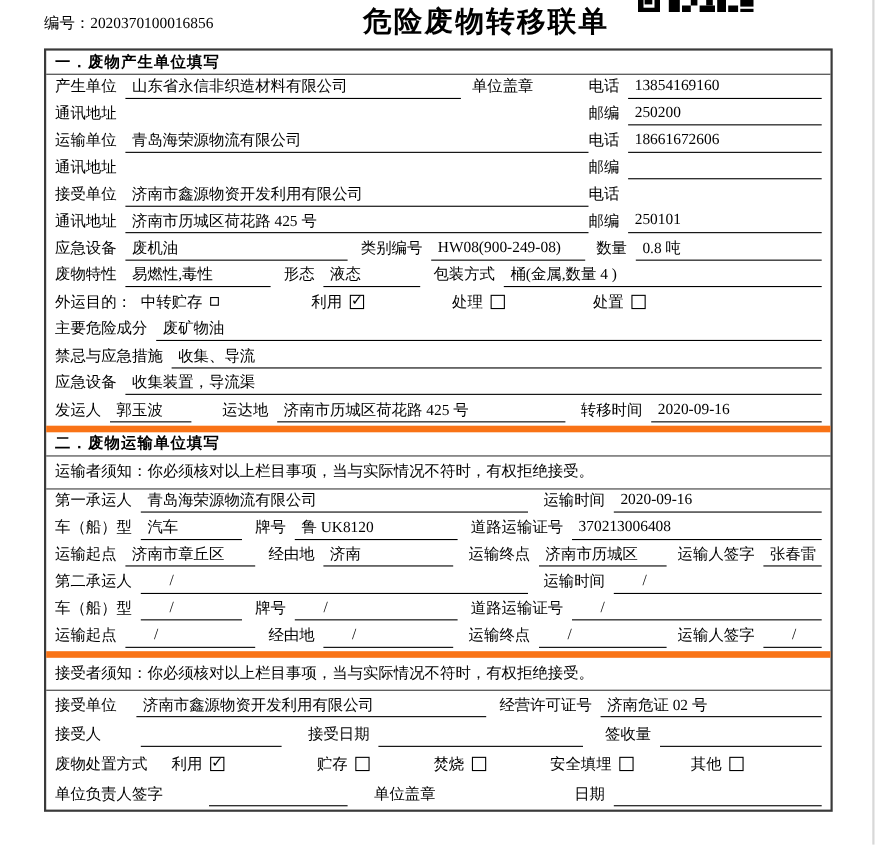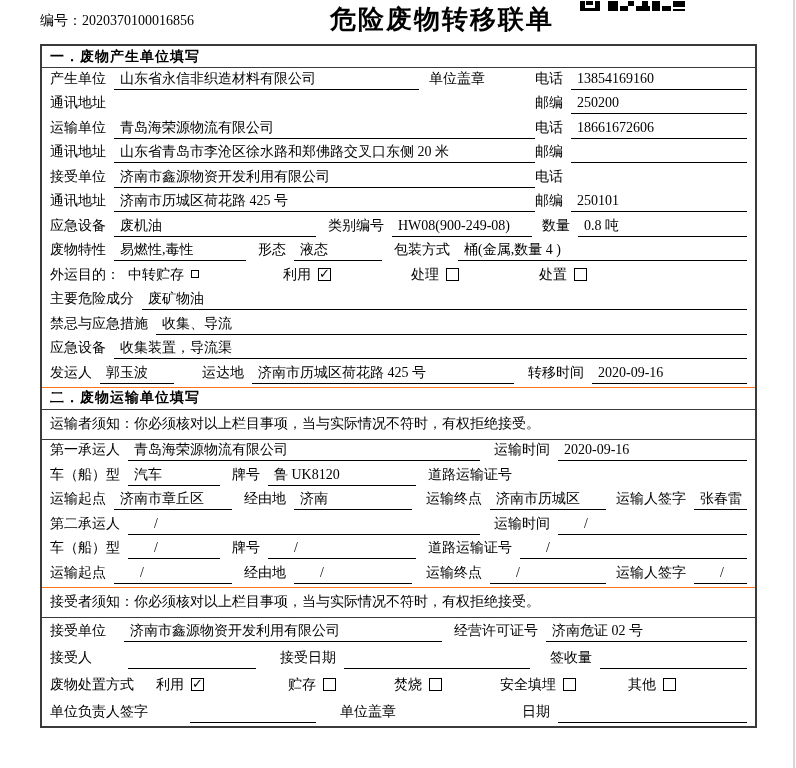--- a/index.html
+++ b/index.html
@@ -15,21 +15,21 @@
   .hdr { position:relative; height:44px; }
   .serial { position:absolute; left:40px; top:12px; white-space:nowrap; }
   .doc-title {
     position:absolute; left:330px; top:2px; font-size:26px; font-weight:bold;
     letter-spacing:2px; font-family:"Liberation Sans","DejaVu Sans",sans-serif; white-space:nowrap;
   }
   .qr { position:absolute; left:578px; top:0; width:110px; height:11px; overflow:hidden; }
 
   
   .form { position:absolute; left:40px; top:44px; width:717px; border:2px solid #3a3a3a; background:#fff; }
-  .section + .section { border-top:1px solid #f97316; }
+  .section + .section { border-top:6px solid #f97316; }
   .sec-header {
     height:22px; display:flex; align-items:center; padding:0 8px;
     font-weight:bold; border-bottom:1px solid #3a3a3a;
     font-family:"Liberation Sans","DejaVu Sans",sans-serif; font-size:14px; letter-spacing:1px;
   }
   .notice { height:30px; display:flex; align-items:center; padding:0 8px; border-bottom:1px solid #3a3a3a; white-space:nowrap; }
   .row { display:flex; align-items:flex-end; padding:0 8px 3px 8px; height:24.5px; }
   .s3 .row { height:27px; }
   .lbl { white-space:nowrap; margin-right:8px; padding-bottom:2px; }
   .val {
@@ -108,21 +108,20 @@
       <span class="lbl">运输单位</span>
       <span class="val fill">青岛海荣源物流有限公司</span>
       <span class="rightcol">
         <span class="lbl">电话</span>
         <span class="val fill">18661672606</span>
       </span>
     </div>
 
     <div class="row">
       <span class="lbl">通讯地址</span>
-      <span class="val fill">山东省青岛市李沧区徐水路和郑佛路交叉口东侧 20 米</span>
       <span class="rightcol">
         <span class="lbl">邮编</span>
         <span class="val fill"></span>
       </span>
     </div>
 
     <div class="row">
       <span class="lbl">接受单位</span>
       <span class="val fill">济南市鑫源物资开发利用有限公司</span>
       <span class="rightcol">
@@ -215,20 +214,21 @@
       <span class="lbl" style="margin-left:14px">运输时间</span>
       <span class="val fill">2020-09-16</span>
     </div>
 
     <div class="row">
       <span class="lbl">车（船）型</span>
       <span class="val" style="width:92px">汽车</span>
       <span class="lbl" style="margin-left:12px">牌号</span>
       <span class="val" style="width:148px">鲁 UK8120</span>
       <span class="lbl" style="margin-left:12px">道路运输证号</span>
+      <span class="val fill">370213006408</span>
     </div>
 
     <div class="row">
       <span class="lbl">运输起点</span>
       <span class="val" style="width:118px">济南市章丘区</span>
       <span class="lbl" style="margin-left:12px">经由地</span>
       <span class="val" style="width:118px">济南</span>
       <span class="lbl" style="margin-left:14px">运输终点</span>
       <span class="val" style="width:116px">济南市历城区</span>
       <span class="lbl" style="margin-left:10px">运输人签字</span>

